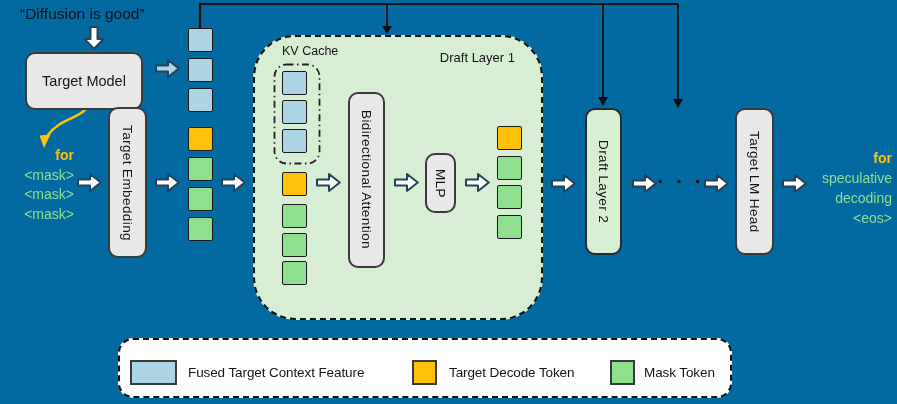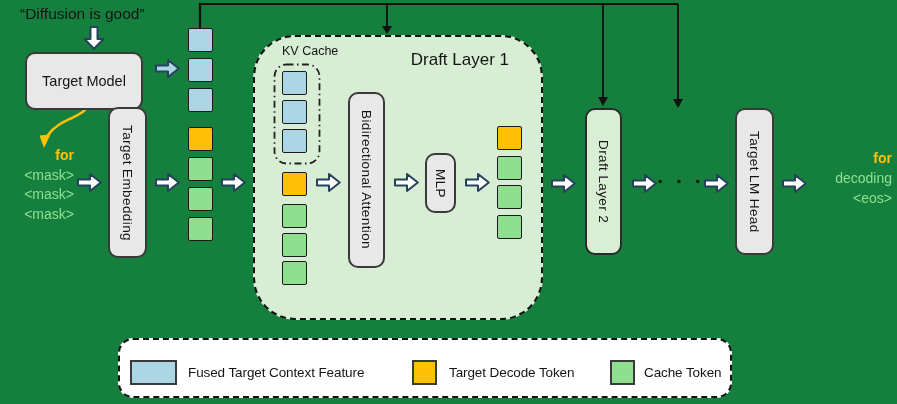--- a/index.html
+++ b/index.html
@@ -1,16 +1,16 @@
 <!DOCTYPE html>
 <html><head>
 <meta charset="utf-8">
 <style>
   html,body{margin:0;padding:0;background:#fff;}
-  .canvas{position:relative;width:897px;height:404px;background:#15803d;overflow:hidden;
+  .canvas{position:relative;width:897px;height:404px;background:#0369a1;overflow:hidden;
           font-family:"Liberation Sans",sans-serif;color:#141414;}
   .abs{position:absolute;}
   svg{display:block;}
 
   
   .node{position:absolute;background:#E8E8E8;border:2px solid #3a3a3a;border-radius:10px;
         display:flex;align-items:center;justify-content:center;box-sizing:border-box;
         font-size:14.5px;font-weight:500;}
   .node.green{background:#D9EFD4;border-color:#2a2a2a;}
   .vtext{writing-mode:vertical-rl;text-orientation:mixed;letter-spacing:.4px;font-size:13.5px;}
@@ -23,21 +23,21 @@
   .t-mask{background:#8EE08E;}
   .col-kv{gap:5px;}
   .col-draft-in{gap:4.5px;}
   .col-out{gap:5.5px;}
   .col-input .t-decode{margin-top:9px;}
   .col-draft-in .t-decode{margin-bottom:3.5px;}
 
   
   .draft1{position:absolute;left:253px;top:35px;width:290px;height:285px;box-sizing:border-box;
           background:#D8EED4;border:2.2px dashed #111;border-radius:42px;}
-  .draft1-label{position:absolute;right:32px;top:13px;font-size:17px;font-weight:500;}
+  .draft1-label{position:absolute;right:26px;top:13px;font-size:13px;font-weight:500;}
   .kv-label{position:absolute;left:27px;top:7px;font-size:12.5px;font-weight:400;}
 
   
   .prompt{position:absolute;text-align:right;font-size:14px;line-height:19.5px;}
   .c-orange{color:#FFC008;font-weight:600;}
   .c-green{color:#8FE092;}
 
   
   .legend{position:absolute;left:118px;top:338px;width:614px;height:60px;box-sizing:border-box;
           border:2.2px dashed #111;border-radius:15px;background:#fff;}
@@ -188,26 +188,27 @@
   <div class="node" style="left:735px;top:108px;width:39px;height:147px;">
     <span class="vtext">Target LM Head</span>
   </div>
 
   <svg class="abs" style="left:782px;top:173px;" width="25" height="21" viewBox="0 0 25 21">
     <polygon points="1,7.5 13,7.5 13,2 23.8,10.5 13,19 13,13.5 1,13.5" fill="#fff" stroke="#24425C" stroke-width="2" stroke-linejoin="round"></polygon>
   </svg>
 
   <div class="prompt" style="left:800px;top:148px;width:92px;line-height:20px;">
     <div class="c-orange">for</div>
+    <div class="c-green">speculative</div>
     <div class="c-green">decoding</div>
     <div class="c-green">&lt;eos&gt;</div>
   </div>
 
   <div class="legend">
     <div class="swatch t-context" style="left:10px;width:47px;"></div>
     <div class="lg-label" style="left:68px;text-align:right;">Fused Target Context Feature</div>
     <div class="swatch t-decode" style="left:292px;width:25px;"></div>
     <div class="lg-label" style="left:329px;">Target Decode Token</div>
     <div class="swatch t-mask" style="left:490px;width:25px;"></div>
-    <div class="lg-label" style="left:524px;">Cache Token</div>
+    <div class="lg-label" style="left:524px;">Mask Token</div>
   </div>
 
 </div>
 
 </body></html>

